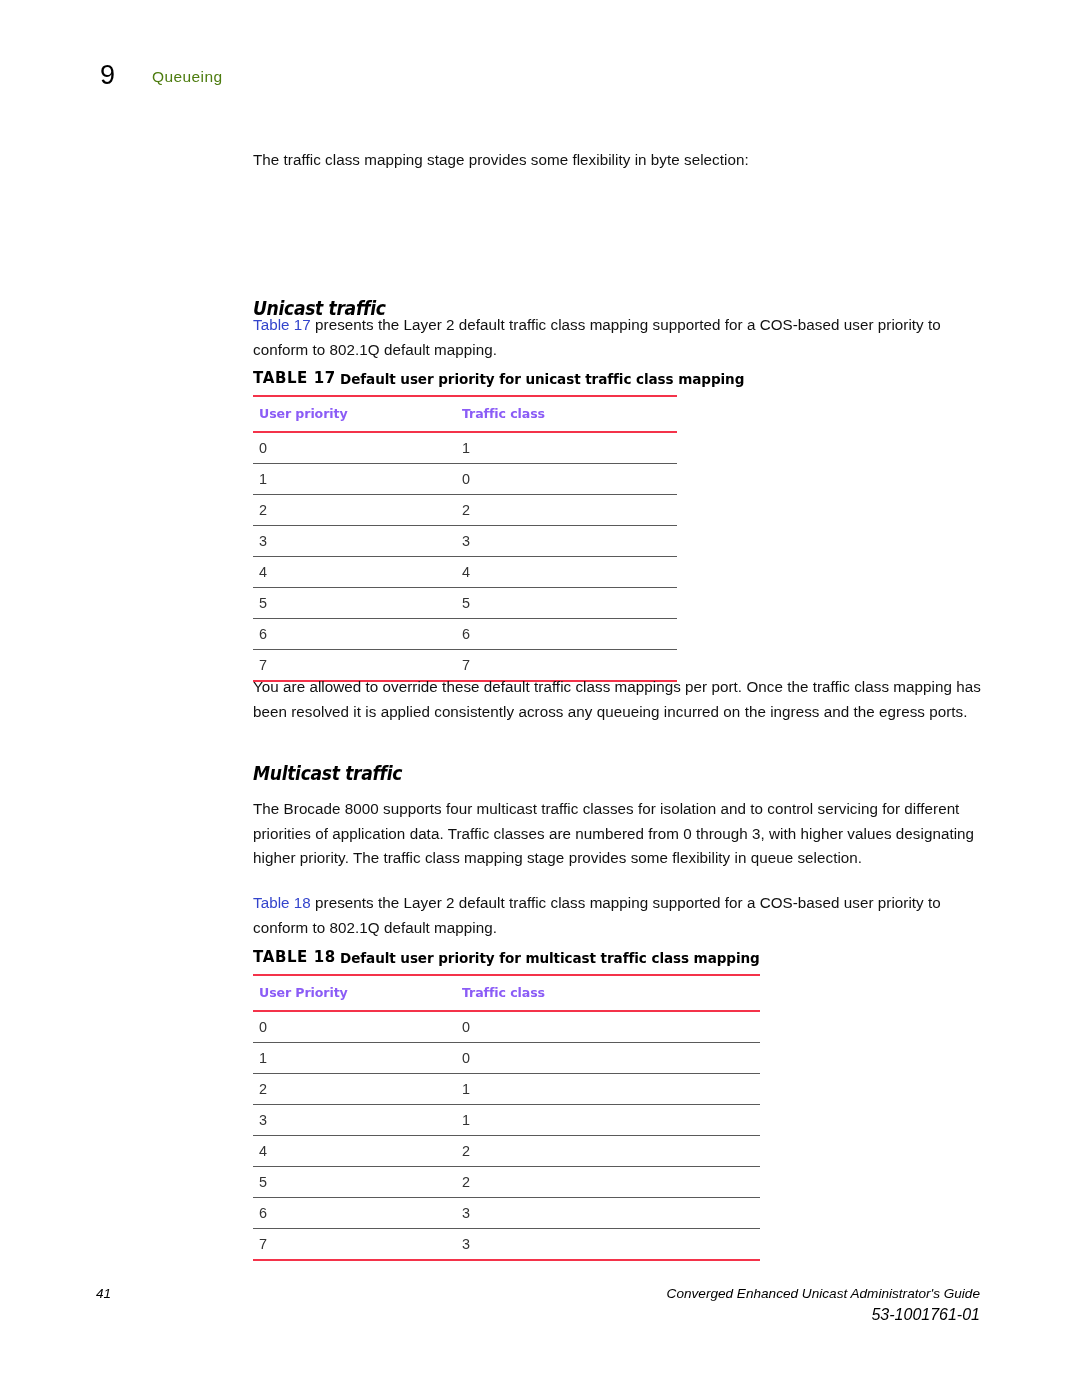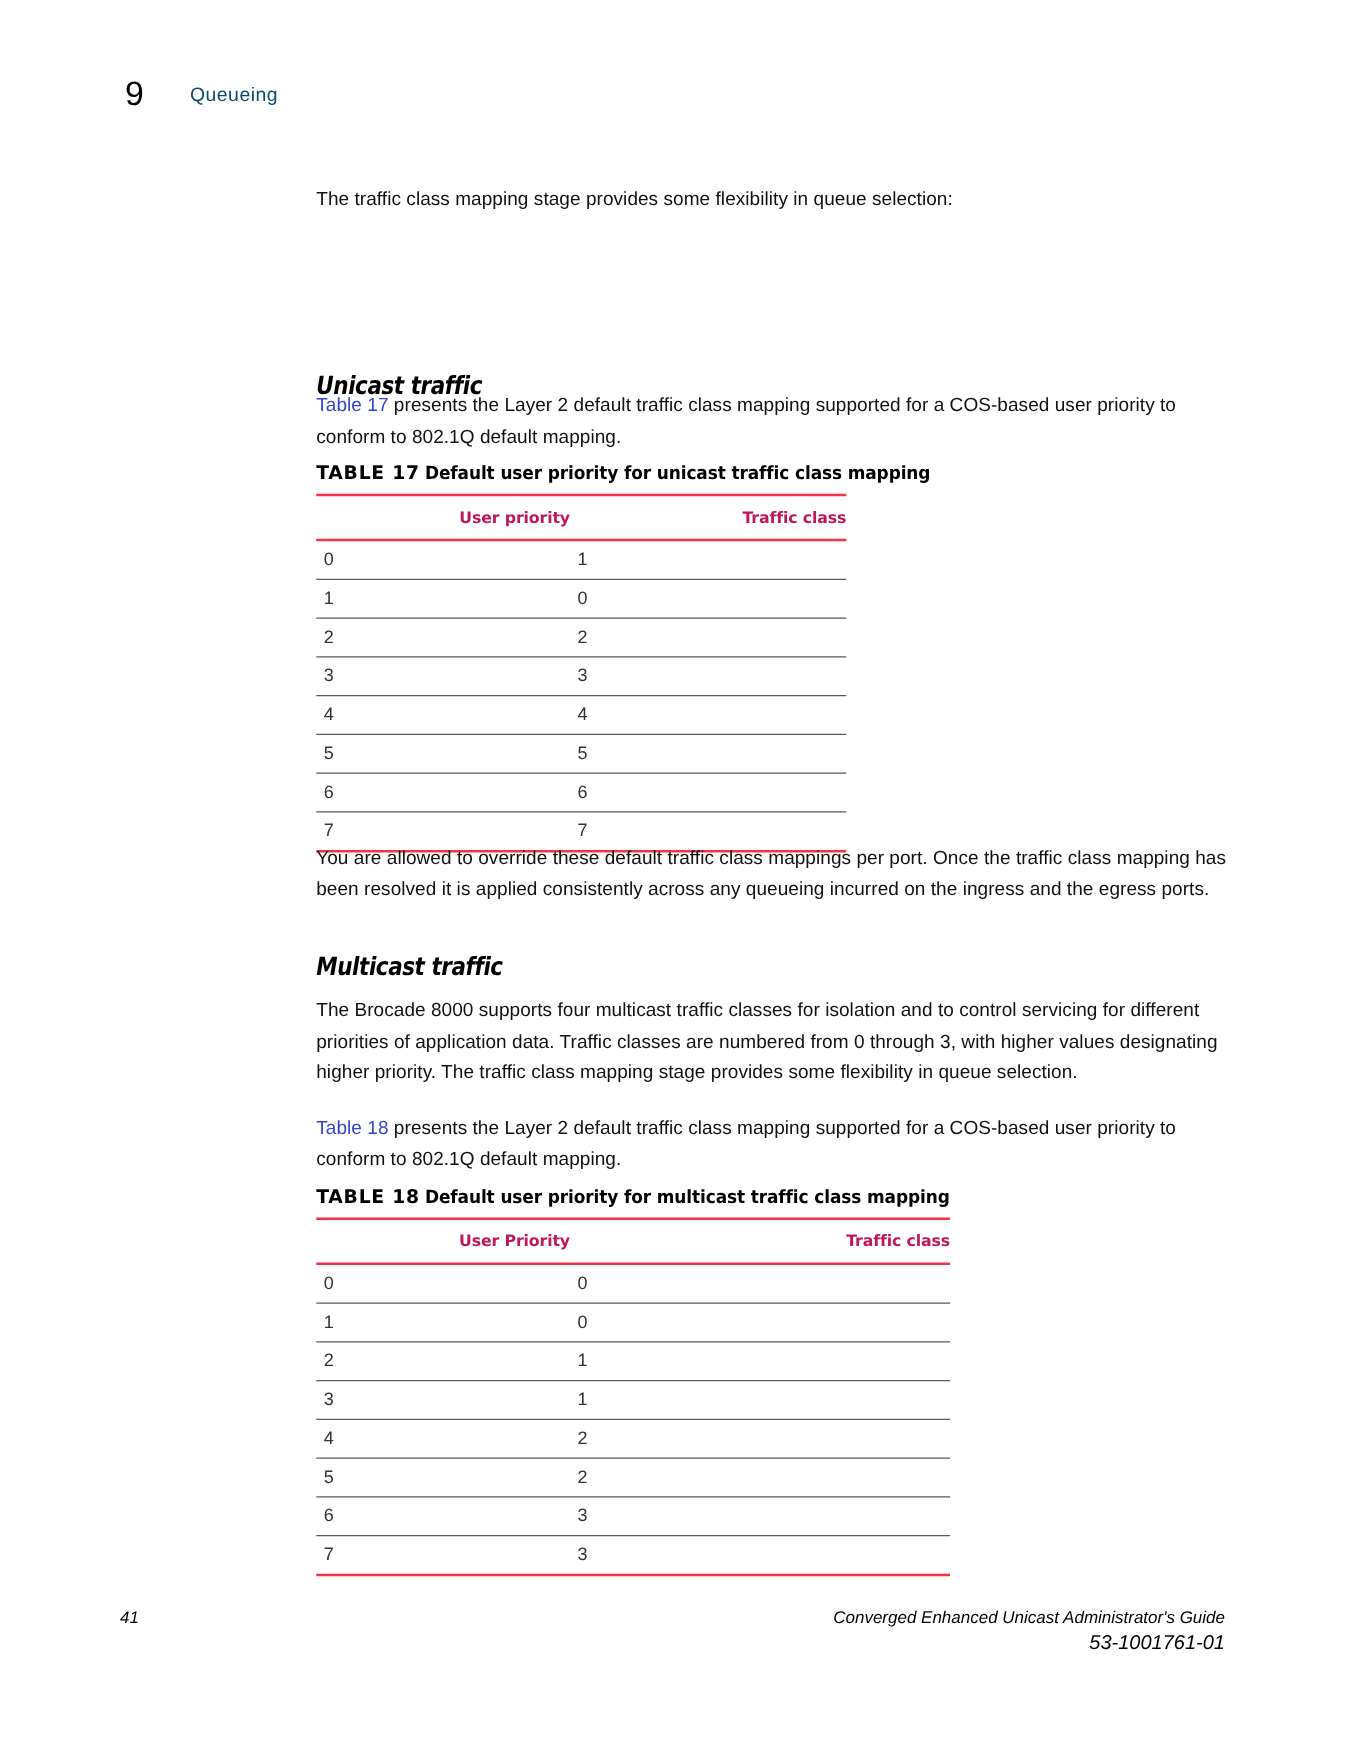--- a/index.html
+++ b/index.html
@@ -35,21 +35,21 @@
     color: #000;
   }
   .chapter-title {
     position: absolute;
     left: 152px;
     top: 9px;
     font-size: 15.5px;
     font-weight: 400;
     letter-spacing: 0.4px;
     line-height: 20px;
-    color: #0c4a6e;
+    color: #4d7c0f;
   }
 
   
   .content {
     position: absolute;
     left: 253px;
     top: 0;
     width: 740px;
   }
 
@@ -135,26 +135,26 @@
     transform: scaleX(0.93);
     transform-origin: left center;
   }
 
   table.doc-table {
     border-collapse: collapse;
     width: 100%;
     table-layout: fixed;
   }
   table.doc-table th {
-    text-align: right;
+    text-align: left;
     font-family: "DejaVu Sans", sans-serif;
     font-size: 12.6px;
     font-weight: 700;
     letter-spacing: -0.1px;
-    color: #be185d;
+    color: #8b5cf6;
     padding: 5px 0 7px 6px;
     border-top: 2.6px solid #f4334a;
     border-bottom: 2.6px solid #f4334a;
     height: 22px;
     vertical-align: middle;
   }
   table.doc-table td {
     font-size: 14.4px;
     color: #333;
     padding: 5px 0 6px 6px;
@@ -203,21 +203,21 @@
 </style>
 </head>
 <body>
 
 <div class="page-header">
   <div class="chapter-number">9</div>
   <div class="chapter-title">Queueing</div>
 </div>
 
 <div class="content" style="top:148px;">
-  <p class="body-text">The traffic class mapping stage provides some flexibility in queue selection:</p>
+  <p class="body-text">The traffic class mapping stage provides some flexibility in byte selection:</p>
 </div>
 
 <div class="content" style="top:185px;">
   <ul class="bullets">
   </ul>
 </div>
 
 <div class="content" style="top:276px;margin-top:19px;">
   <h2 class="sub-head">Unicast traffic</h2>
 </div>

